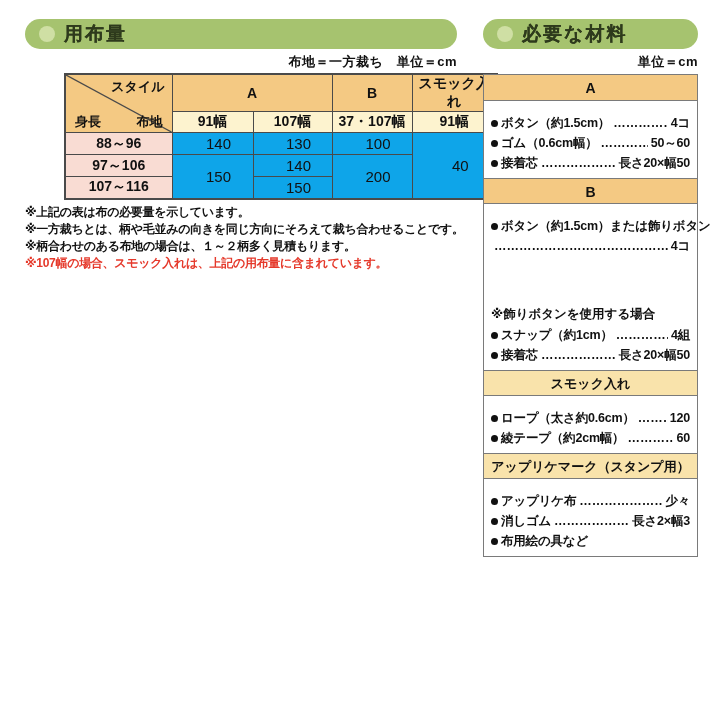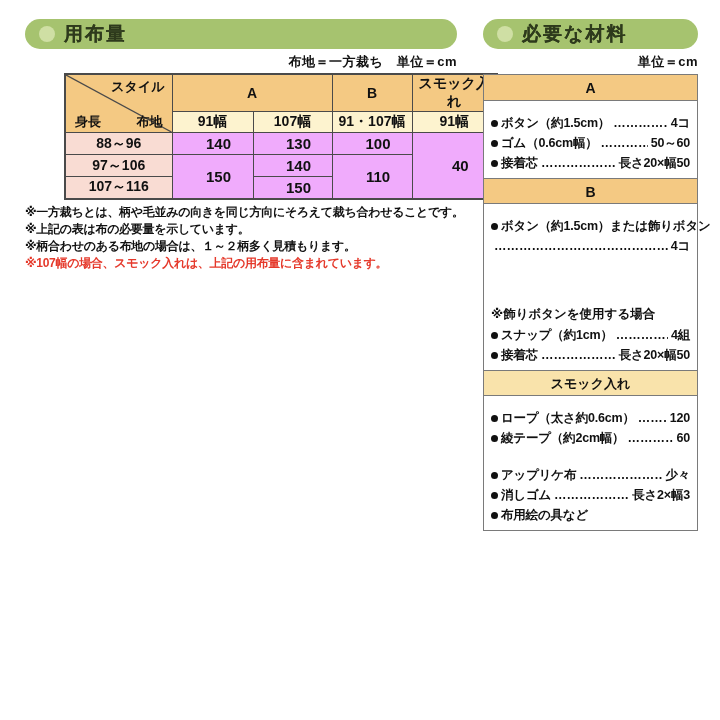--- a/index.html
+++ b/index.html
@@ -35,21 +35,21 @@
 
   
   table.fabric{border-collapse:collapse;width:432px;margin-top:2px;
     table-layout:fixed;font-weight:bold;margin-left:39px;}
   table.fabric{border:2px solid var(--line);}
   table.fabric th,table.fabric td{border:1px solid var(--line);text-align:center;
     vertical-align:middle;padding:0;}
   tr.h1 th{height:23px;background:var(--header-tan);font-size:14px;}
   tr.h2 th{height:21px;background:var(--subheader-cream);font-size:14px;}
   tr.data th{height:22px;background:var(--pink);font-size:14px;font-weight:bold;}
-  tr.data td{height:22px;background:#f0abfc;font-size:15px;font-weight:bold;padding-left:12px;}
+  tr.data td{height:22px;background:#0ea5e9;font-size:15px;font-weight:normal;padding-left:12px;}
 
   th.corner{position:relative;background:var(--pink);padding:0;}
   .corner-tan{position:absolute;left:0;top:0;right:0;height:23px;
     background:var(--header-tan);
     clip-path:polygon(0 0,100% 0,100% 100%,51% 100%);}
   .corner svg{position:absolute;inset:0;width:100%;height:100%;display:block;}
   .corner span{position:absolute;font-size:13px;font-weight:bold;line-height:1;}
   .c-style{top:5px;right:7px;}
   .c-fabric{bottom:4px;right:9px;}
   .c-height{bottom:4px;left:9px;}
@@ -112,46 +112,46 @@
           <span class="c-fabric">布地</span>
           <span class="c-height">身長</span>
         </th>
         <th colspan="2">A</th>
         <th>B</th>
         <th>スモック入れ</th>
       </tr>
       <tr class="h2">
         <th>91幅</th>
         <th>107幅</th>
-        <th>91・107幅</th>
+        <th>37・107幅</th>
         <th>91幅</th>
       </tr>
       <tr class="data">
         <th>88～96</th>
         <td>140</td>
         <td>130</td>
         <td>100</td>
         <td rowspan="3">40</td>
       </tr>
       <tr class="data">
         <th>97～106</th>
         <td rowspan="2">150</td>
         <td>140</td>
-        <td rowspan="2">110</td>
+        <td rowspan="2">200</td>
       </tr>
       <tr class="data">
         <th>107～116</th>
         <td>150</td>
       </tr>
     </tbody>
       </table>
 
     <div class="notes">
+      <div class="note">※上記の表は布の必要量を示しています。</div>
       <div class="note">※一方裁ちとは、柄や毛並みの向きを同じ方向にそろえて裁ち合わせることです。</div>
-      <div class="note">※上記の表は布の必要量を示しています。</div>
       <div class="note">※柄合わせのある布地の場合は、１～２柄多く見積もります。</div>
       <div class="note red">※107幅の場合、スモック入れは、上記の用布量に含まれています。</div>
     </div>
   </div>
 
   <div class="col-right">
 
     <div class="section-bar">
       <span class="bar-bullet"></span>
       <span class="bar-title">必要な材料</span>
@@ -213,20 +213,21 @@
             <span class="m-leader"></span>
             <span class="m-value">120</span>
           </div>
           <div class="m-row">
             <span class="dot"></span>
             <span class="m-label">綾テープ（約2cm幅）</span>
             <span class="m-leader"></span>
             <span class="m-value">60</span>
           </div>
         </div>
+        <div class="sec-header light">アップリケマーク（スタンプ用）</div>
         <div class="sec-body">
           <div class="m-row">
             <span class="dot"></span>
             <span class="m-label">アップリケ布</span>
             <span class="m-leader"></span>
             <span class="m-value">少々</span>
           </div>
           <div class="m-row">
             <span class="dot"></span>
             <span class="m-label">消しゴム</span>

